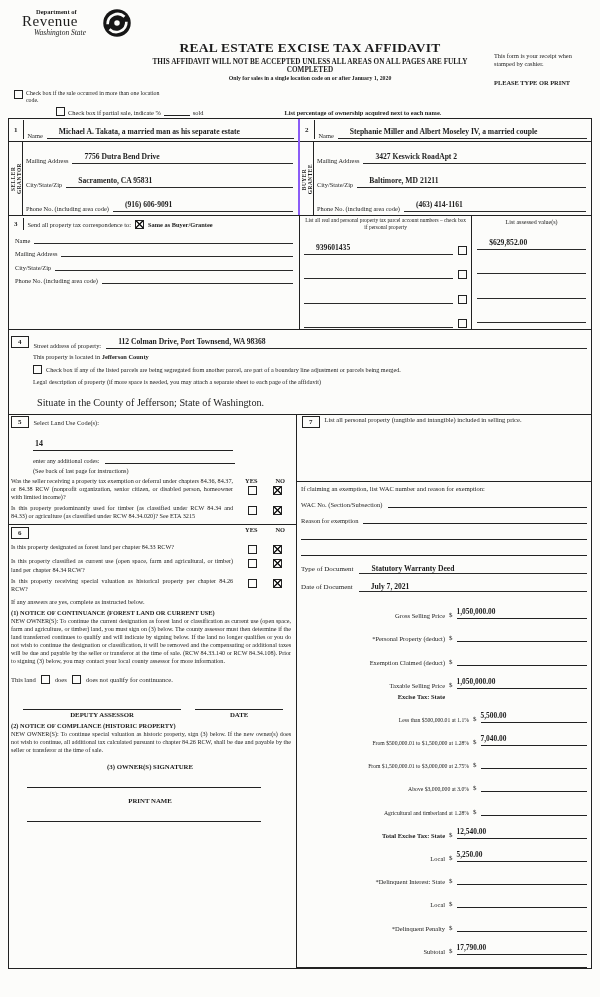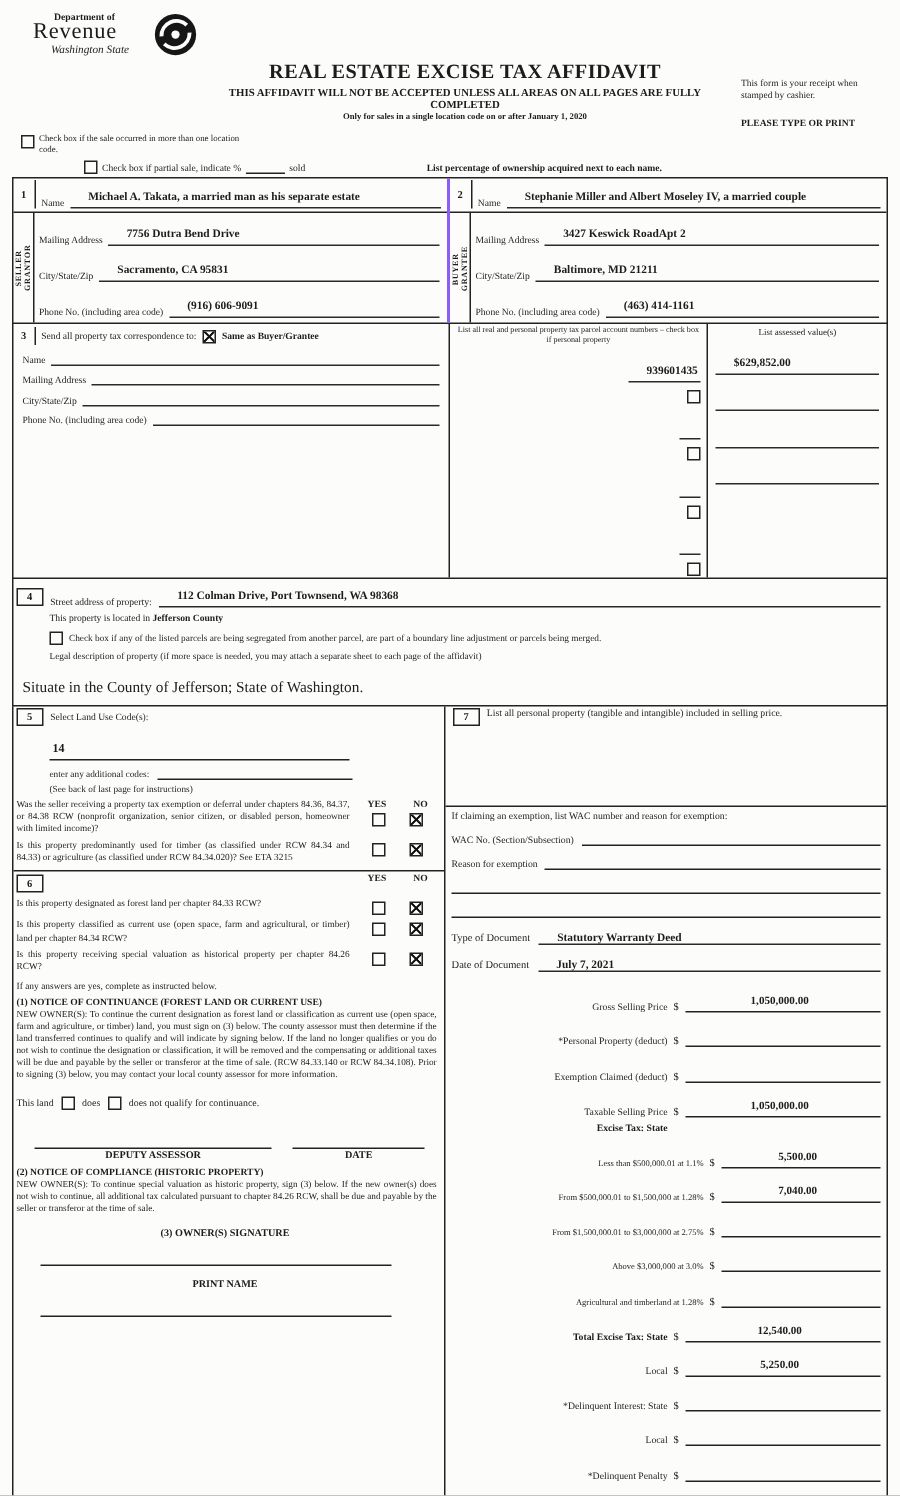--- a/index.html
+++ b/index.html
@@ -45,33 +45,33 @@
   .pfields{flex:1;padding:3px 5px 3px 3px;display:flex;flex-direction:column;gap:5px;}
   .frow{display:flex;align-items:flex-end;gap:4px;}
   
   .s3wrap{display:flex;border:1px solid #222;border-top:none;}
   .s3{width:50%;border-right:1px solid #222;box-sizing:border-box;padding:2px 6px 3px 0;}
   .s3top{display:flex;align-items:center;gap:4px;font-size:6.4px;}
   .s3 .frow{margin:4.5px 0 0 6px;}
   .parcels{width:50%;display:flex;box-sizing:border-box;}
   .pcol{flex:1.5;padding:1px 4px;border-right:1px solid #222;}
   .phdr{font-size:5.4px;text-align:center;line-height:1.2;}
-  .prow{display:flex;align-items:flex-end;gap:5px;margin-top:5.5px;flex-direction:column;}
+  .prow{display:flex;align-items:flex-end;gap:5px;margin-top:5.5px;}
   .acol{flex:1;padding:1px 5px;}
   .ahdr{font-size:6px;text-align:center;margin-top:2px;}
   .arow{display:flex;margin-top:5.5px;}
   
   .s4{border:1px solid #222;border-top:none;padding:0 0 4px;}
   .s4street{display:flex;align-items:flex-end;gap:5px;padding:0 4px 0 0;}
   .numbox{border:1px solid #222;font-size:7px;font-weight:bold;padding:1px 6px;margin:1px 0 1px 2px;}
   .s4loc{font-size:6.4px;margin:4px 0 0 24px;}
   .s4seg{display:flex;gap:4px;font-size:6.2px;margin:5px 0 0 24px;align-items:center;}
   .s4legal{font-size:6.2px;margin:4px 0 0 24px;}
   .legaltext{font-size:10.2px;margin:7px 14px 0;line-height:1.25;}
-  .situate{font-size:10.2px;margin:12px 6px 2px;}
+  .situate{font-size:10.2px;margin:12px 28px 2px;}
   
   .cols{display:flex;border:1px solid #222;border-top:none;min-height:414px;}
   .colL{width:49.5%;border-right:1px solid #222;box-sizing:border-box;padding:0 5px 0 0;}
   .colR{flex:1;box-sizing:border-box;padding:0 4px 0 0;}
   .s5top{display:flex;gap:5px;align-items:center;}
   .s5label{font-size:6.4px;}
   .codeline{margin:3px 0 0 24px;width:200px;border-bottom:1px solid #222;}
   .codeval{font-weight:bold;font-size:8px;padding-left:2px;}
   .addrow{display:flex;align-items:flex-end;gap:5px;margin:4px 0 0 24px;font-size:6.2px;}
   .addline{width:130px;border-bottom:1px solid #222;height:8px;}
@@ -100,21 +100,21 @@
   .s7space{height:52px;}
   .exh{border-top:1px solid #222;margin:0 -4px 0 0;padding:3px 0 0 4px;font-size:6.5px;}
   .exrow{display:flex;align-items:flex-end;gap:5px;margin:6px 0 0 4px;font-size:6.5px;}
   .exline{border-bottom:1px solid #222;height:9px;}
   .docrow{display:flex;align-items:center;gap:6px;margin:8px 0 0 4px;font-size:7px;}
   .fin{margin-top:8px;}
   .finrow{display:flex;align-items:flex-end;margin-top:4.2px;}
   .finlab{flex:0 0 148px;text-align:right;font-size:6.5px;white-space:nowrap;}
   .tier .finlab{flex:0 0 172px;font-size:5.7px;}
   .find{margin:0 4px;font-size:7px;}
-  .finline{flex:1;border-bottom:1px solid #222;min-height:8px;text-align:center;}
+  .finline{flex:1;border-bottom:1px solid #222;min-height:8px;text-align:left;}
   .finval{font-weight:bold;font-size:7.4px;padding-right:4px;}
   .finhdr{margin-top:4px;display:flex;}
 </style>
 </head>
 <body>
 
 <div class="page">
 
   <div class="hdr">
     <div class="logo">

